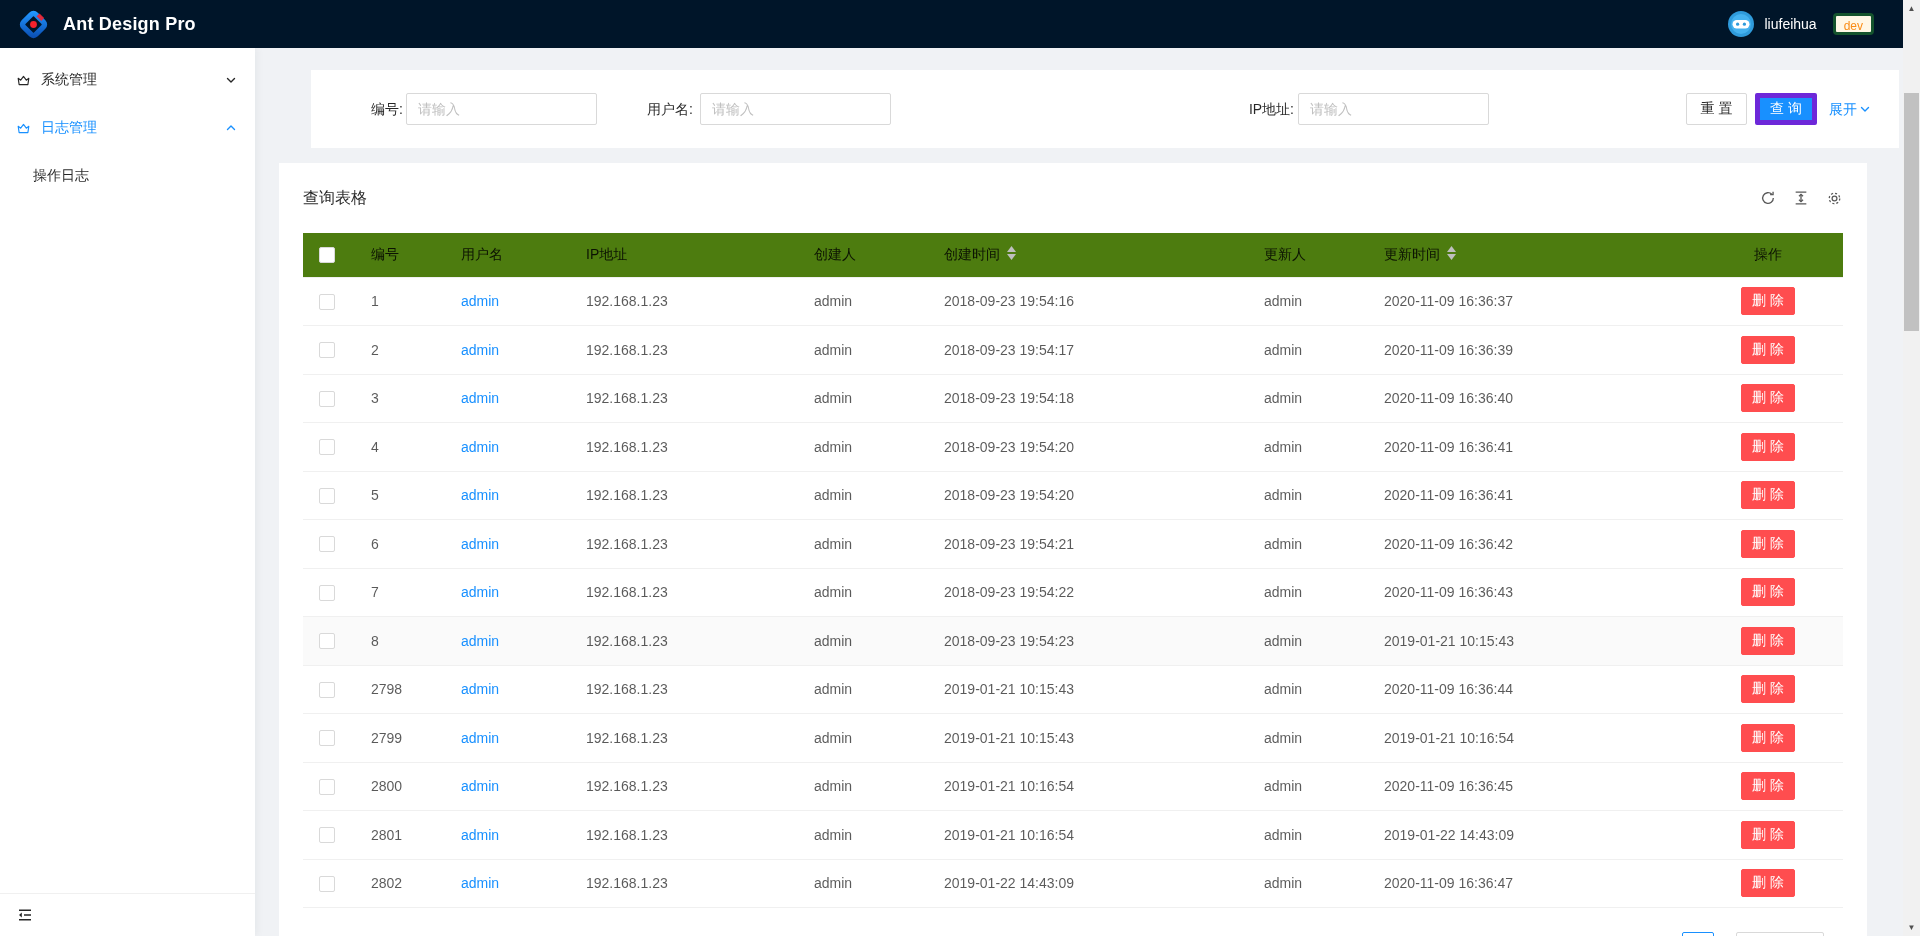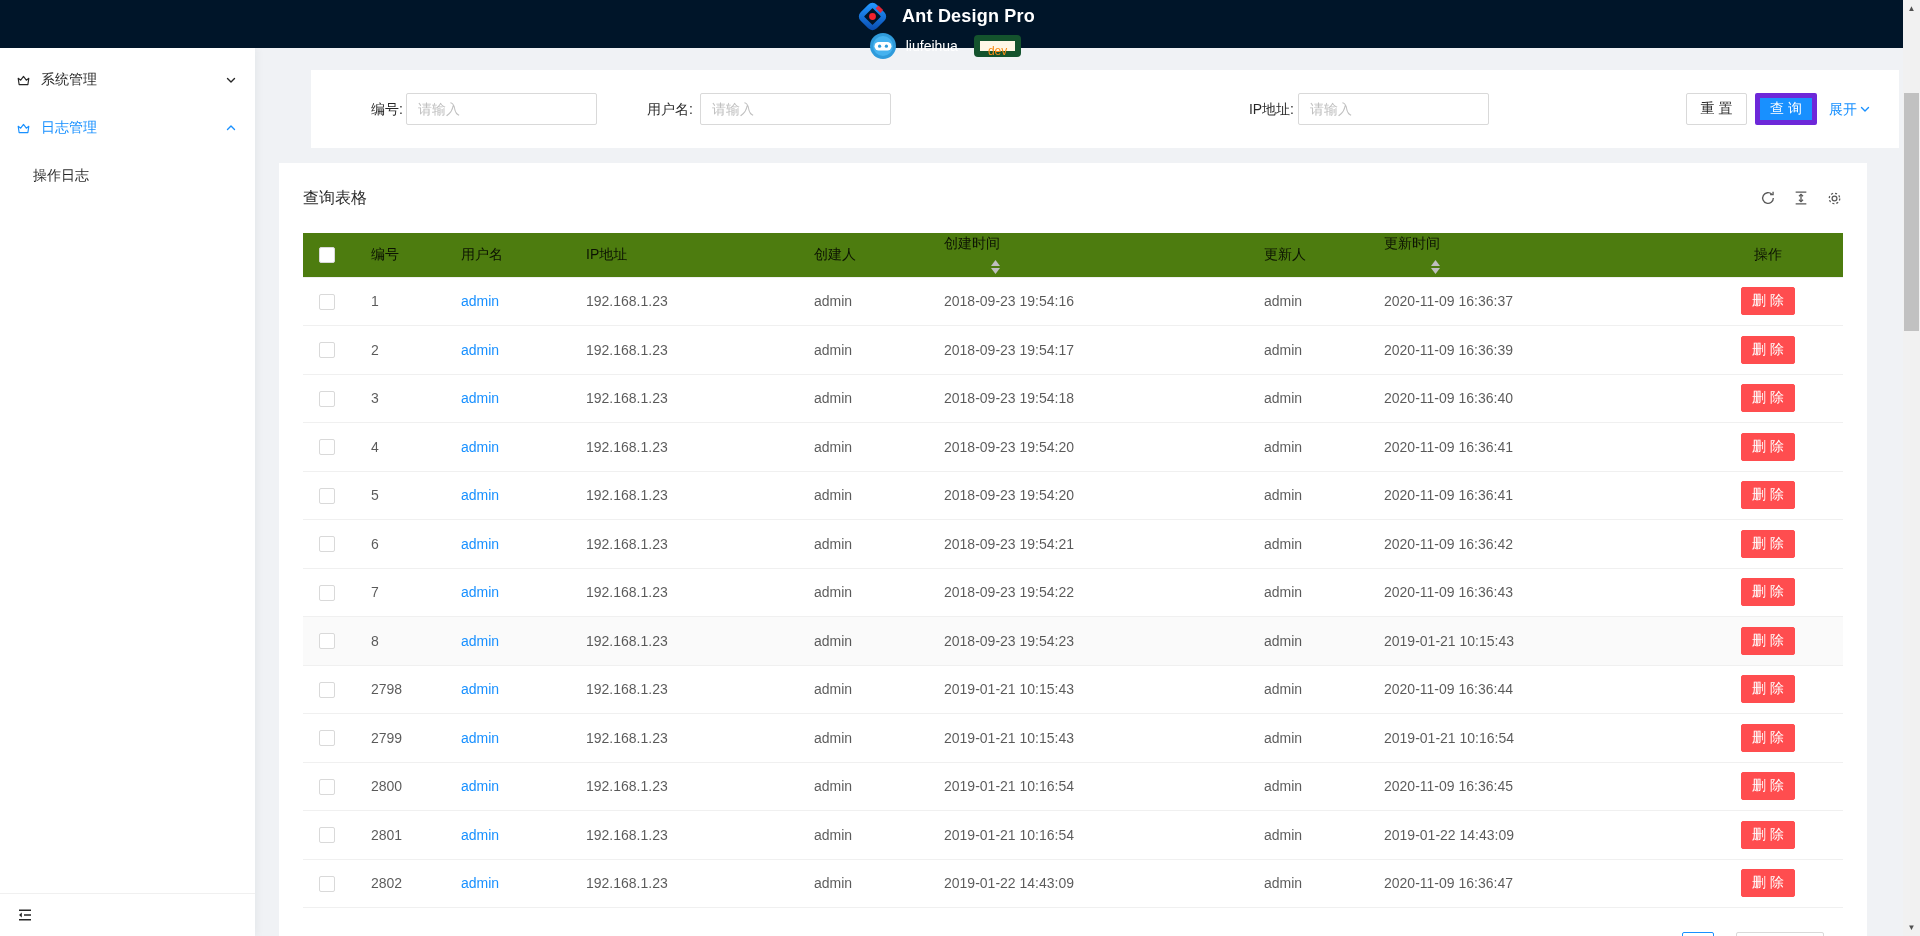--- a/index.html
+++ b/index.html
@@ -12,28 +12,27 @@
     color:rgba(0,0,0,.65);
   }
   svg { display:block; }
 
   
   .topbar{
     position:absolute; top:0; left:0; width:1920px; height:48px;
     background:#001529; z-index:30;
     display:flex; align-items:center; justify-content:space-between;
     padding:0 46px 0 17px;
-    flex-direction:column;
   }
   .logo-area{ display:flex; align-items:center; gap:13px; }
   .logo-title{ color:#fff; font-size:18px; font-weight:700; letter-spacing:.2px; }
   .user-area{ display:flex; align-items:center; gap:10px; }
   .username{ color:#fff; }
   .env-tag{
-    background:#fff7e6; border:6px solid #14532d; color:#fa8c16;
+    background:#fff7e6; border:3px solid #14532d; color:#fa8c16;
     font-size:12px; height:22px; line-height:20px; padding:0 8px;
     border-radius:4px; margin-left:6px;
   }
 
   
   .sidebar{
     position:absolute; top:48px; left:0; width:255px; height:888px;
     background:#fff; box-shadow:2px 0 8px rgba(29,35,41,.05); z-index:20;
   }
   .menu{ padding-top:4px; }
@@ -109,21 +108,21 @@
     background:#4d7c0f; height:44px; font-weight:500; color:rgba(0,0,0,.85);
     text-align:left; padding:0 16px; border-bottom:1px solid #f0f0f0;
     font-size:14px;
   }
   td{
     height:48.5px; padding:0 16px; border-bottom:1px solid #f0f0f0;
     color:rgba(0,0,0,.65); background:#fff;
   }
   tr.hovered td{ background:#fafafa; }
   th.center, td.center{ text-align:center; }
-  .th-sort{ display:inline-flex; align-items:flex-end; gap:7px; cursor:pointer;flex-direction:column; }
+  .th-sort{ display:inline-flex; align-items:flex-start; gap:7px; cursor:pointer; }
   .checkbox{
     display:inline-block; width:16px; height:16px; background:#fff;
     border:1px solid #d9d9d9; border-radius:2px; vertical-align:middle;
     cursor:pointer;
   }
   .user-link{ color:#1890ff; text-decoration:none; cursor:pointer; }
   .delete-btn{
     background:#ff4d4f; border:1px solid #ff4d4f; color:#fff;
     height:28px; padding:0 10px; border-radius:2px; font-size:14px;
     cursor:pointer; font-family:inherit;

